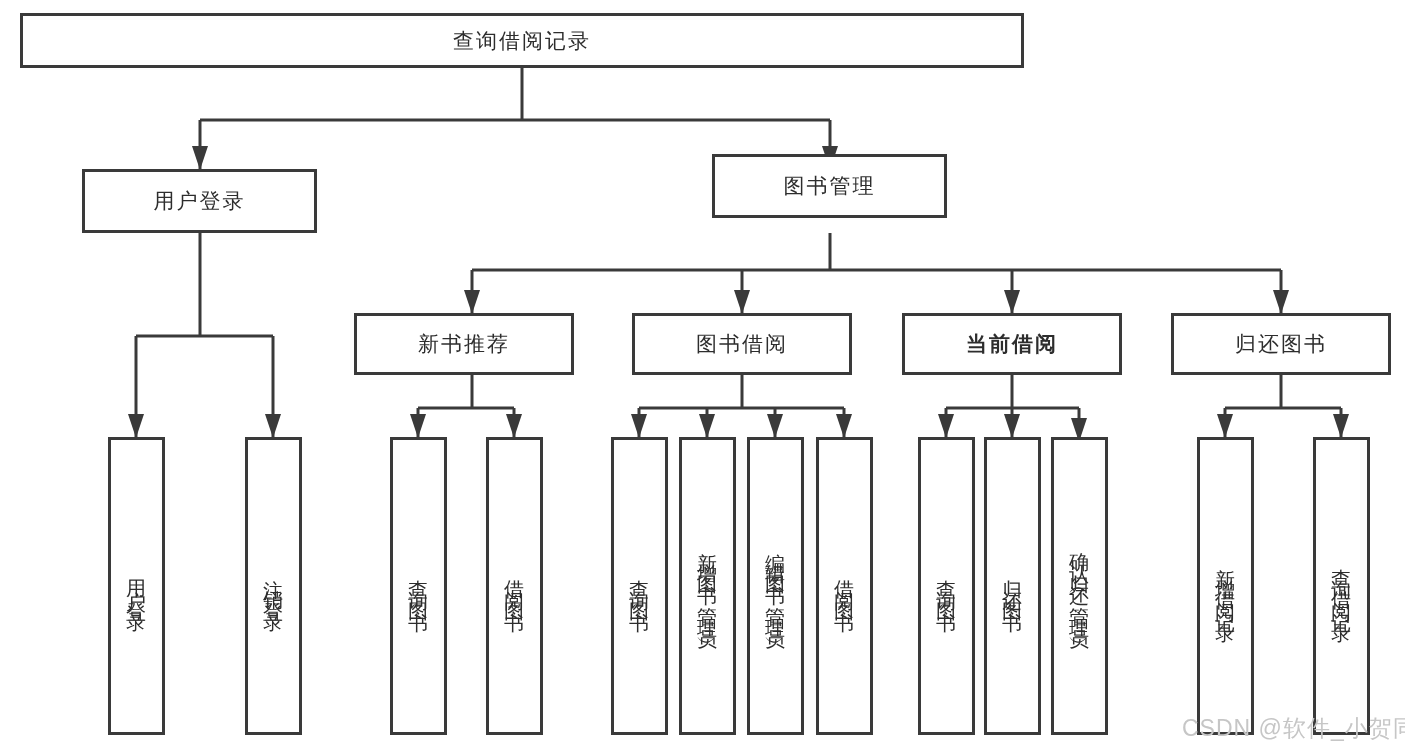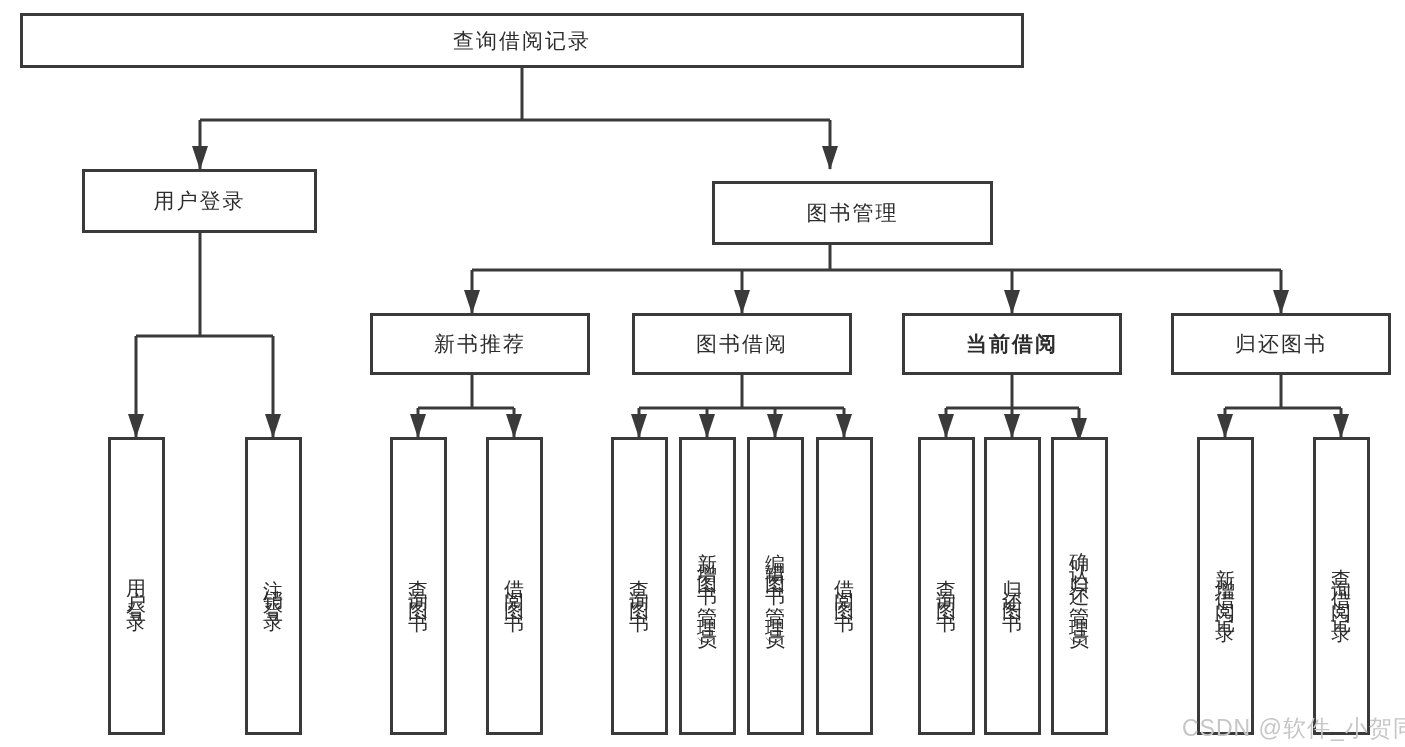--- a/index.html
+++ b/index.html
@@ -36,23 +36,23 @@
   }
   .v-label{
     writing-mode:vertical-rl;
     font-size:20px;
     letter-spacing:11px;
     color:var(--text);
     line-height:1;
   }
   .root-box{left:20px;top:13px;width:1004px;height:55px;}
   .lvl2-a{left:82px;top:169px;width:235px;height:64px;}
-  .lvl2-b{left:712px;top:181px;width:281px;height:64px;}
+  .lvl2-b{left:712px;top:154px;width:235px;height:64px;}
   .lvl3{top:313px;width:220px;height:62px;}
-  .lvl3-a{left:370px;}
+  .lvl3-a{left:354px;}
   .lvl3-b{left:632px;}
   .lvl3-c{left:902px;font-weight:bold;}
   .lvl3-d{left:1171px;}
   .leaf{top:437px;width:57px;height:298px;}
   .leaf-1{left:108px;}
   .leaf-2{left:245px;}
   .leaf-3{left:390px;}
   .leaf-4{left:486px;}
   .leaf-5{left:611px;}
   .leaf-6{left:679px;}

